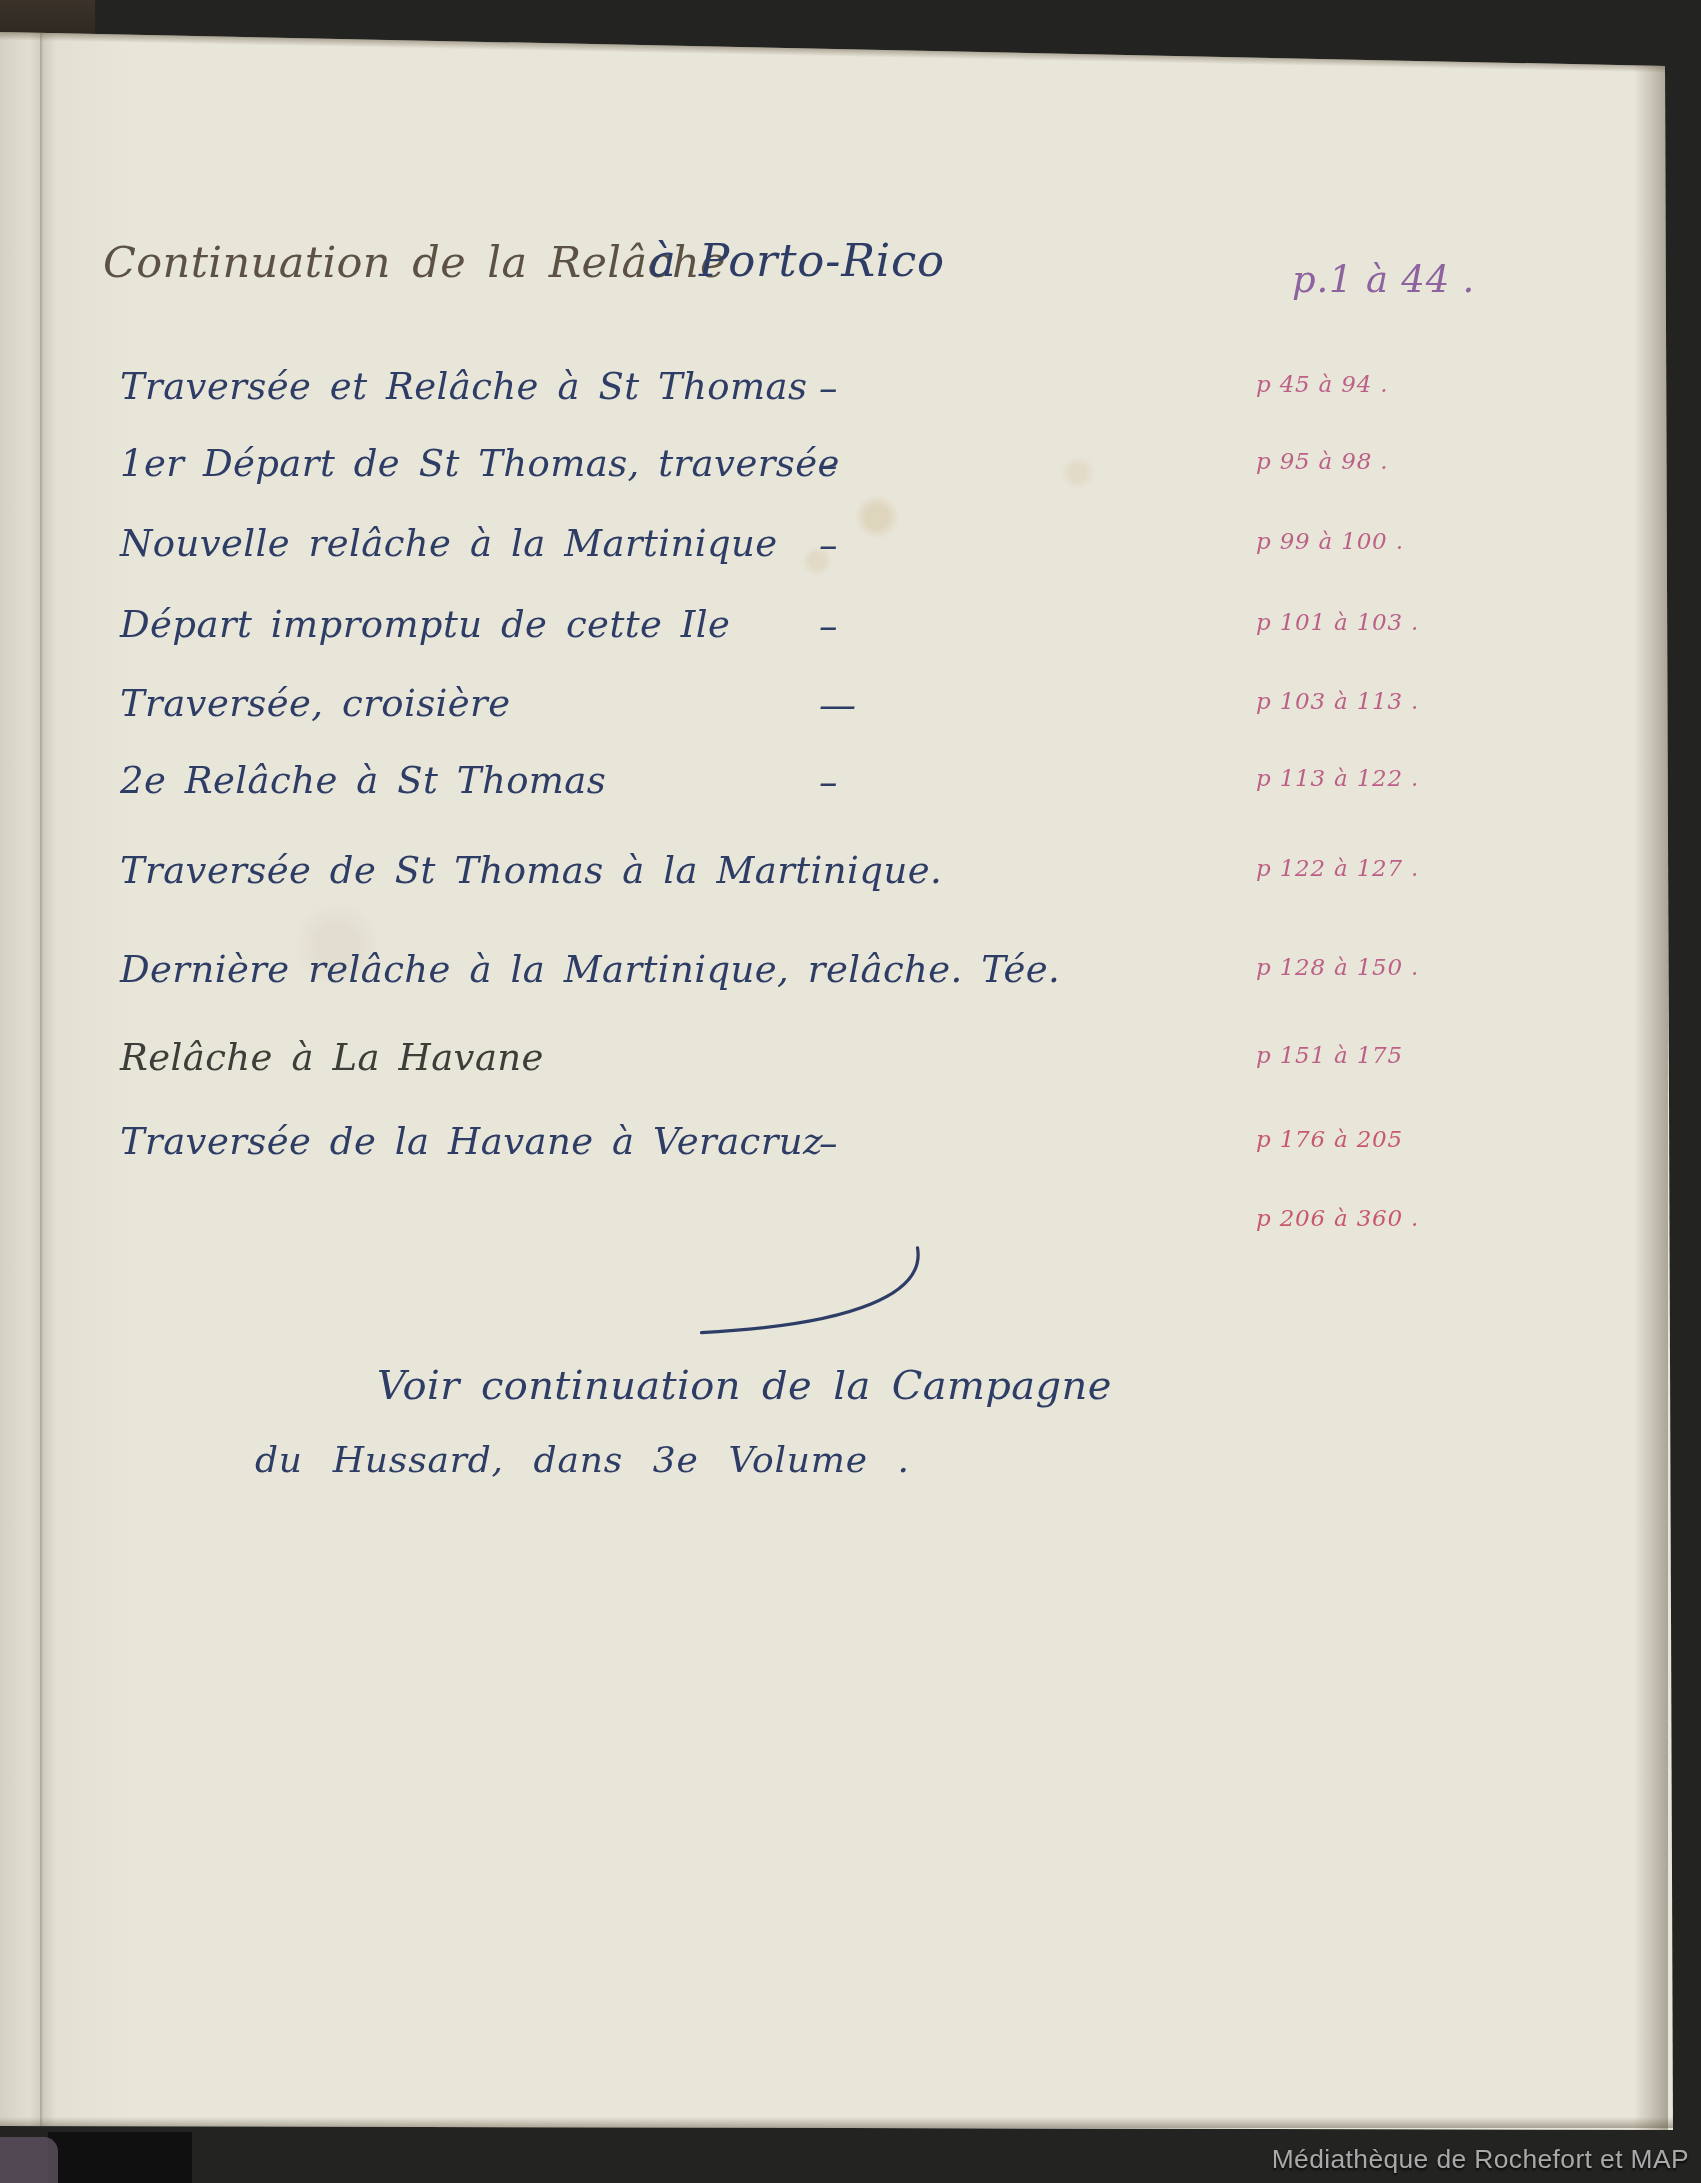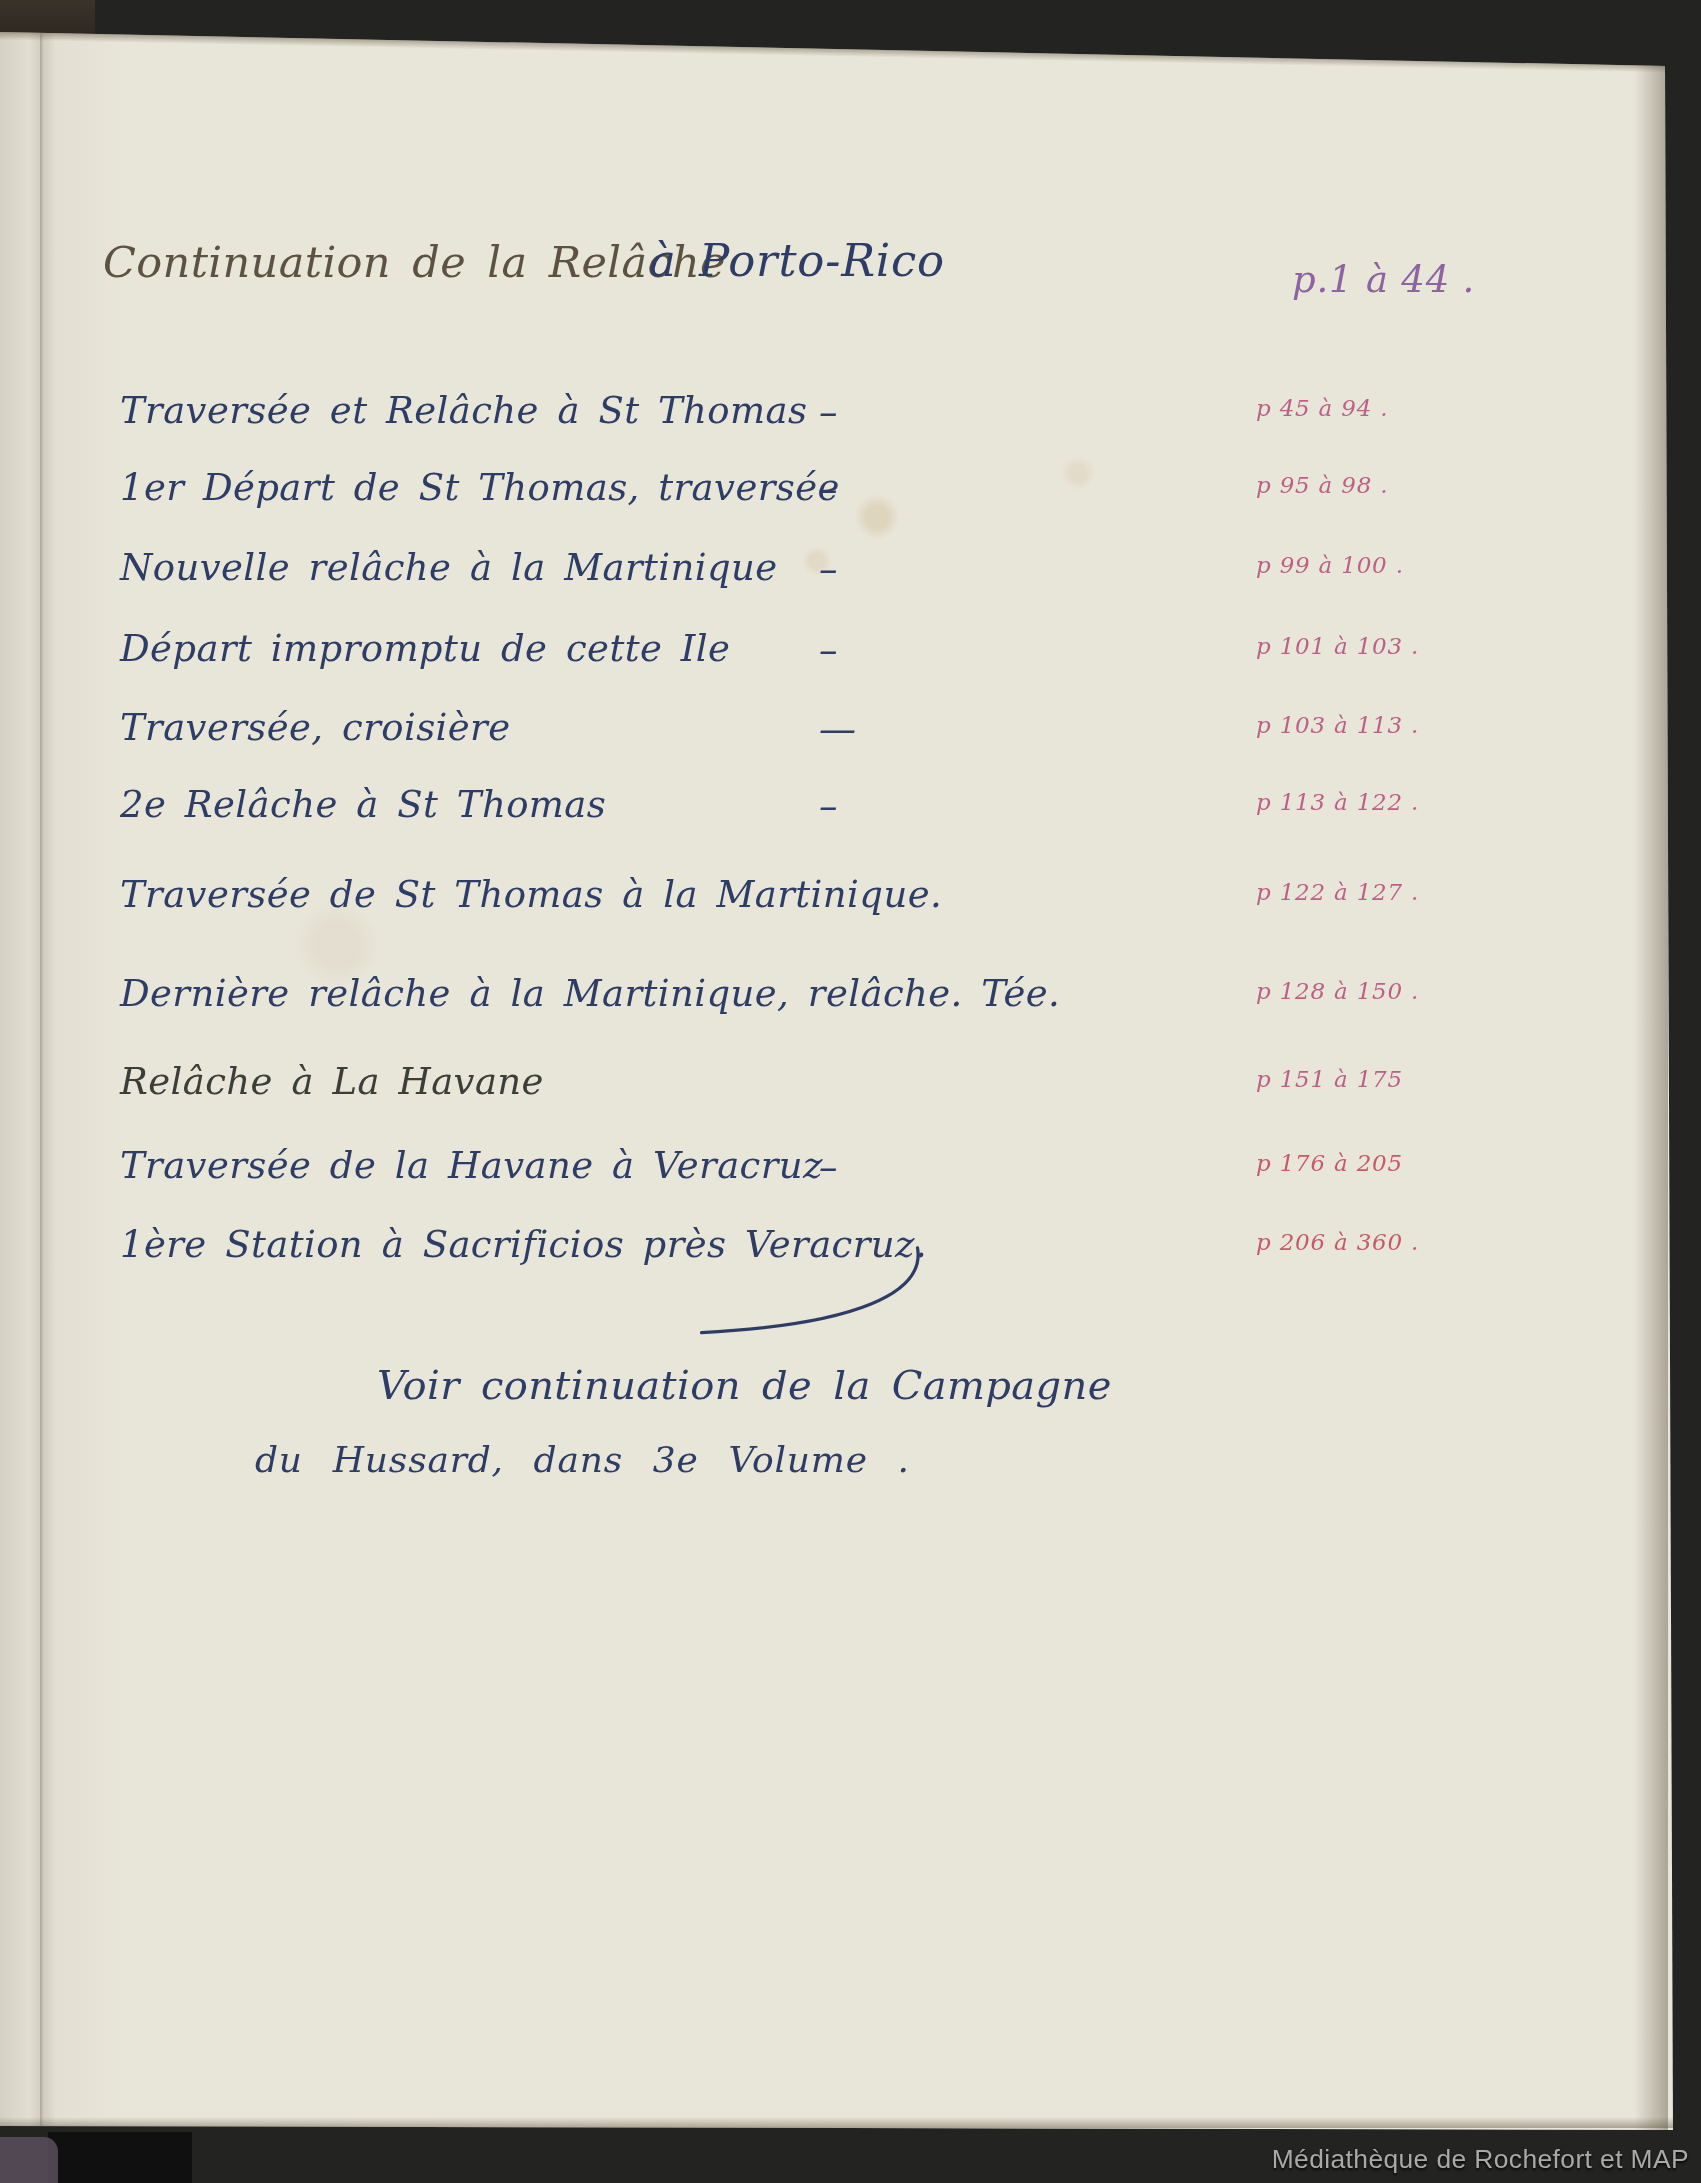--- a/index.html
+++ b/index.html
@@ -48,21 +48,21 @@
   }
   .bottom-edge-shade{
     position:absolute;left:0;top:2117px;width:1673px;height:11.2px;
     background:linear-gradient(180deg, rgba(80,70,50,0), rgba(80,70,50,.42));
   }
   .gutter-crease{
     position:absolute;left:40px;top:32px;width:3.2px;height:2095px;
     background:linear-gradient(90deg, rgba(120,112,95,.45), rgba(120,112,95,.08));
   }
   
-  .row{position:absolute;left:0;right:32px;height:69px;font-style:italic;margin-top:24px;}
+  .row{position:absolute;left:0;right:32px;height:69px;font-style:italic;}
   .row .label{
     position:absolute;left:120px;top:0;
     font-size:37px;color:#2e3d66;letter-spacing:0.4px;word-spacing:6.4px;white-space:nowrap;
   }
   .row .dash{position:absolute;left:819px;top:1.6px;font-size:37px;color:#2e3d66;}
   .row .pages{
     position:absolute;left:1256px;top:6.4px;
     font-size:23px;color:#bc6088;letter-spacing:0.8px;white-space:nowrap;
   }
   .title-row{position:absolute;left:0;top:237px;height:88px;font-style:italic;white-space:nowrap;}
@@ -152,21 +152,20 @@
     <span class="label c-charcoal">Relâche à La Havane</span>
     <span class="dash"></span>
     <span class="pages">p 151 à 175</span>
   </div>
   <div class="row" style="top:1120px">
     <span class="label">Traversée de la Havane à Veracruz</span>
     <span class="dash">–</span>
     <span class="pages c-red">p 176 à 205</span>
   </div>
   <div class="row" style="top:1199px">
-    <span class="label">1ère Station à Sacrificios près Veracruz.</span>
     <span class="dash"></span>
     <span class="pages c-red">p 206 à 360 .</span>
   </div>
 
   <svg class="flourish" width="385" height="104" viewBox="0 0 480 130">
     <path d="M 455 6 C 465 62, 380 102, 185 112" fill="none" stroke="#2e3d66" stroke-width="4" stroke-linecap="round"></path>
   </svg>
 
   <div class="footer-note footer-line1">Voir continuation de la Campagne</div>
   <div class="footer-note footer-line2">du Hussard, dans 3e Volume .</div>

